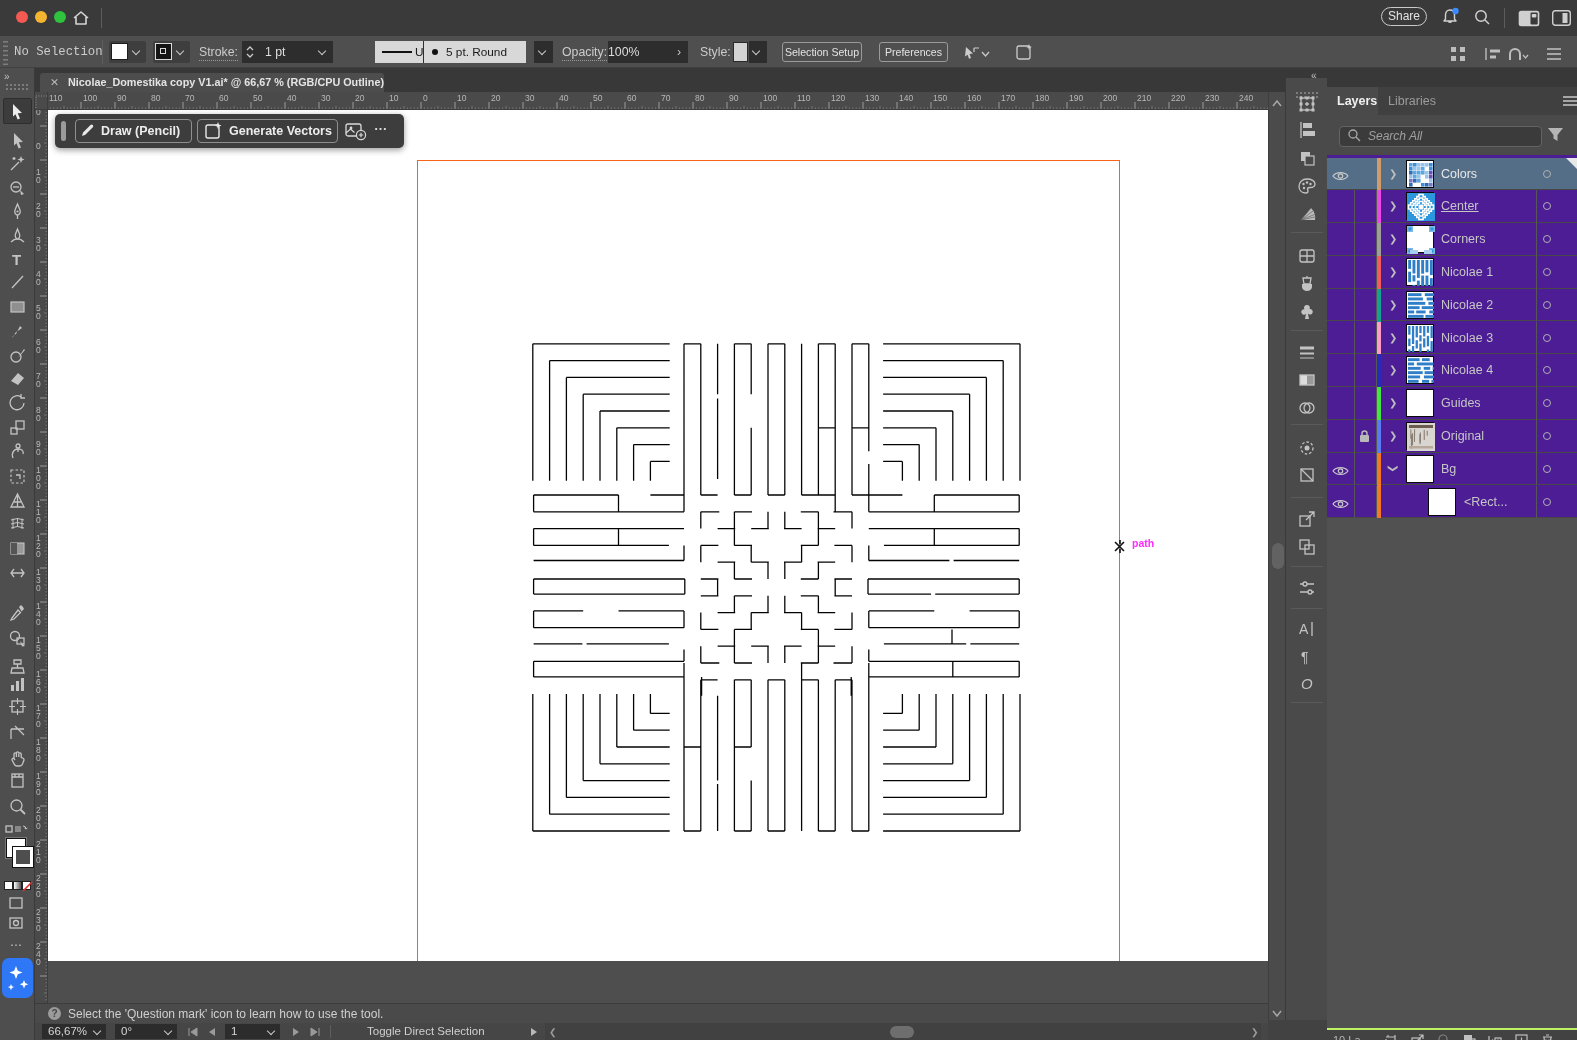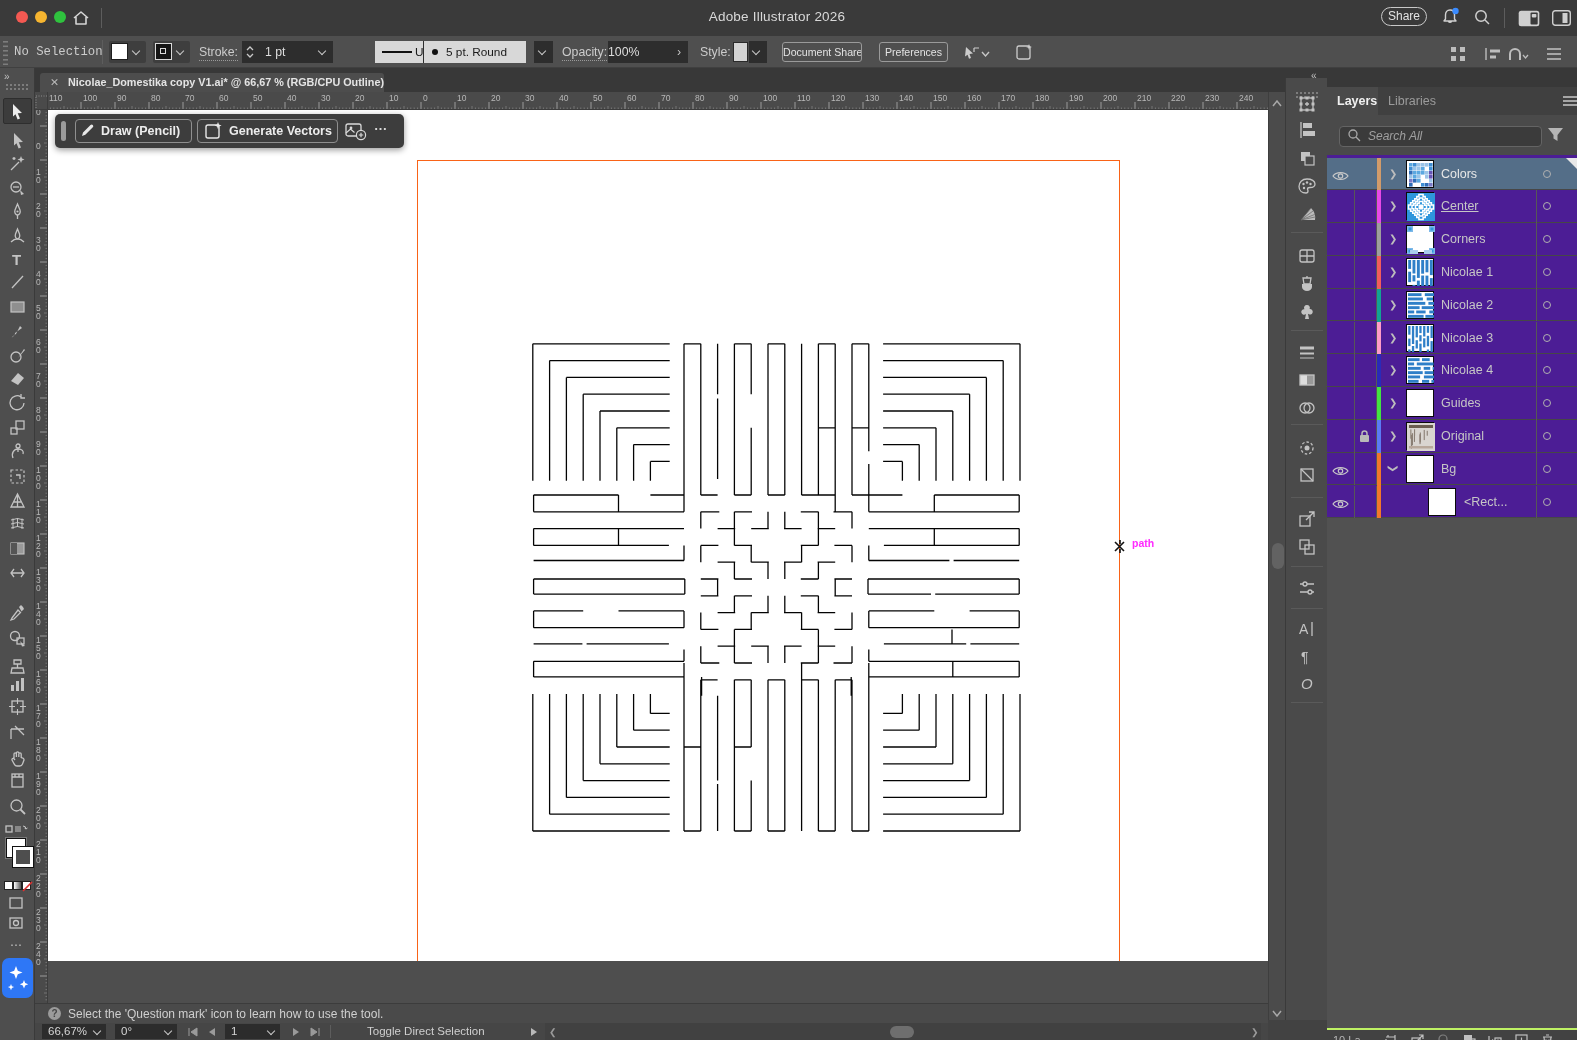--- a/index.html
+++ b/index.html
@@ -48,21 +48,20 @@
 #layersbottom{left:0;top:941px;width:250px;height:20px;background:#424242;border-top:2px solid #bef264;color:#b5b5b5;font-size:11px;}
 
 #helpbar{left:35px;top:1003px;width:1233px;height:20px;background:#4a4a4a;border-top:1px solid #3c3c3c;color:#cfcfcf;font-size:12px;}
 #statusbar{left:35px;top:1023px;width:1233px;height:17px;background:#464646;color:#cfcfcf;font-size:11.5px;}
 .sb-field{background:#2c2c2c;color:#d5d5d5;font-size:11.5px;height:15px;top:1px;line-height:15px;}
 #brcorner{left:1268px;top:1020px;width:59px;height:20px;background:#424242;}
 svg.abs{display:block;}
 </style></head><body>
 <div id="app">
 <div id="titlebar" class="abs">
-<div id="title" class="abs">Adobe Illustrator 2026</div>
 <div class="tl abs" style="left:16px;background:#f45952;"></div>
 <div class="tl abs" style="left:35px;background:#f6b530;"></div>
 <div class="tl abs" style="left:54px;background:#2fc23e;"></div>
 <svg class="abs" style="left:72px;top:10px;" width="18" height="16" viewBox="0 0 18 16">
         <path d="M2 8 L9 2 L16 8 M4 7 V14 H14 V7" stroke="#d5d5d5" stroke-width="1.6" fill="none" stroke-linejoin="round"></path>
       </svg>
 <div class="sep-v abs" style="left:101px;top:8px;height:20px;"></div>
 <div id="share" class="abs">Share</div>
 <svg class="abs" style="left:1440px;top:7px;" width="20" height="20" viewBox="0 0 20 20">
         <path d="M10 3 C7 3 5.5 5 5.5 8 L5.5 12 L4 14 H16 L14.5 12 L14.5 8 C14.5 5 13 3 10 3 Z M8.5 14.5 A1.8 1.8 0 0 0 11.5 14.5" stroke="#d0d0d0" stroke-width="1.4" fill="none" stroke-linejoin="round"></path>
@@ -119,21 +118,21 @@
 <div class="cb-light abs" style="left:424px;width:102px;"><span style="display:inline-block;width:6px;height:6px;background:#111;border-radius:50%;margin:0 8px 1px 8px;"></span>5 pt. Round</div>
 <div class="cb-field abs" style="left:534px;width:19px;"></div>
       <div class="chev abs" style="left:539px;top:12px;">▼</div>
 <div class="cb-label dotted-u abs" style="left:562px;">Opacity:</div>
 <div class="cb-field abs" style="left:608px;width:62px;padding-left:0;">100%</div>
 <div class="cb-field abs" style="left:670px;width:18px;color:#c6c6c6;text-align:center;">›</div>
 <div class="cb-label abs" style="left:700px;">Style:</div>
 <div class="abs" style="left:733px;top:6px;width:15px;height:20px;background:#d4d4d4;border:1px solid #2a2a2a;"></div>
 <div class="cb-field abs" style="left:749px;width:18px;"></div>
       <div class="chev abs" style="left:753px;top:12px;">▼</div>
-<div class="cb-btn abs" style="left:782px;width:80px;">Document Share</div>
+<div class="cb-btn abs" style="left:782px;width:80px;">Selection Setup</div>
 <div class="cb-btn abs" style="left:879px;width:69px;">Preferences</div>
 <svg class="abs" style="left:960px;top:8px;" width="30" height="18" viewBox="0 0 30 18">
         <path d="M6 3 L13 9.5 L9.5 10 L11 14 L9 14.8 L7.6 10.8 L5 12.5 Z" fill="#cccccc"></path>
         <path d="M14 4 h5 M14 4 v4" stroke="#cccccc" stroke-width="1.2" fill="none"></path>
         <path d="M22 8 l3.5 4 3.5 -4" stroke="#c6c6c6" stroke-width="1.4" fill="none"></path>
       </svg>
 <svg class="abs" style="left:1016px;top:7px;" width="18" height="18" viewBox="0 0 18 18">
         <rect x="1" y="3" width="13" height="13" rx="2" stroke="#cccccc" stroke-width="1.3" fill="none"></rect>
         <path d="M13 1 l0.8 2.2 L16 4 l-2.2 0.8 L13 7 l-0.8-2.2 L10 4 l2.2-0.8 Z" fill="#cccccc"></path>
       </svg>

